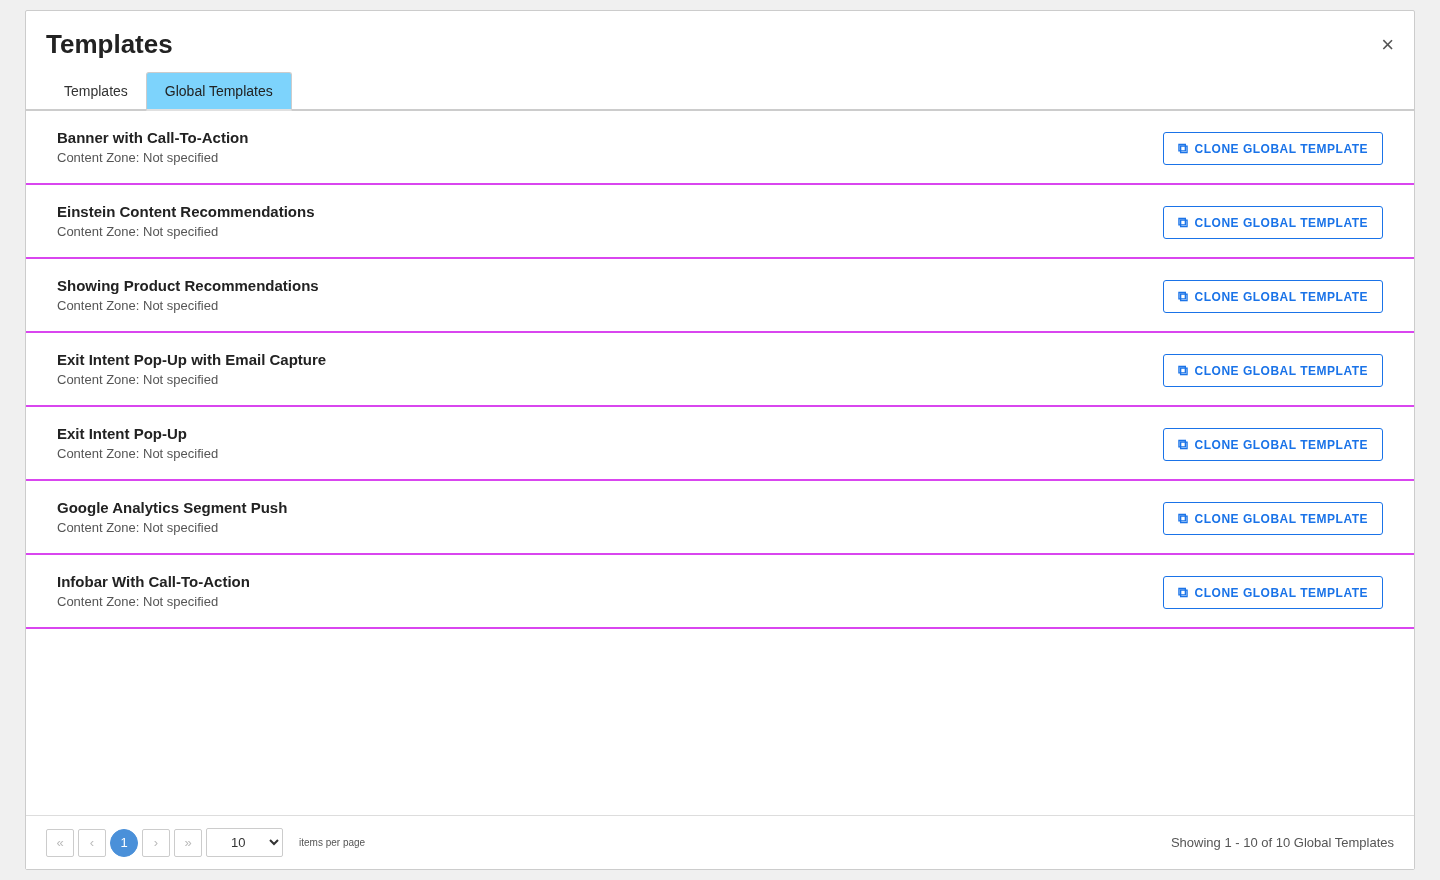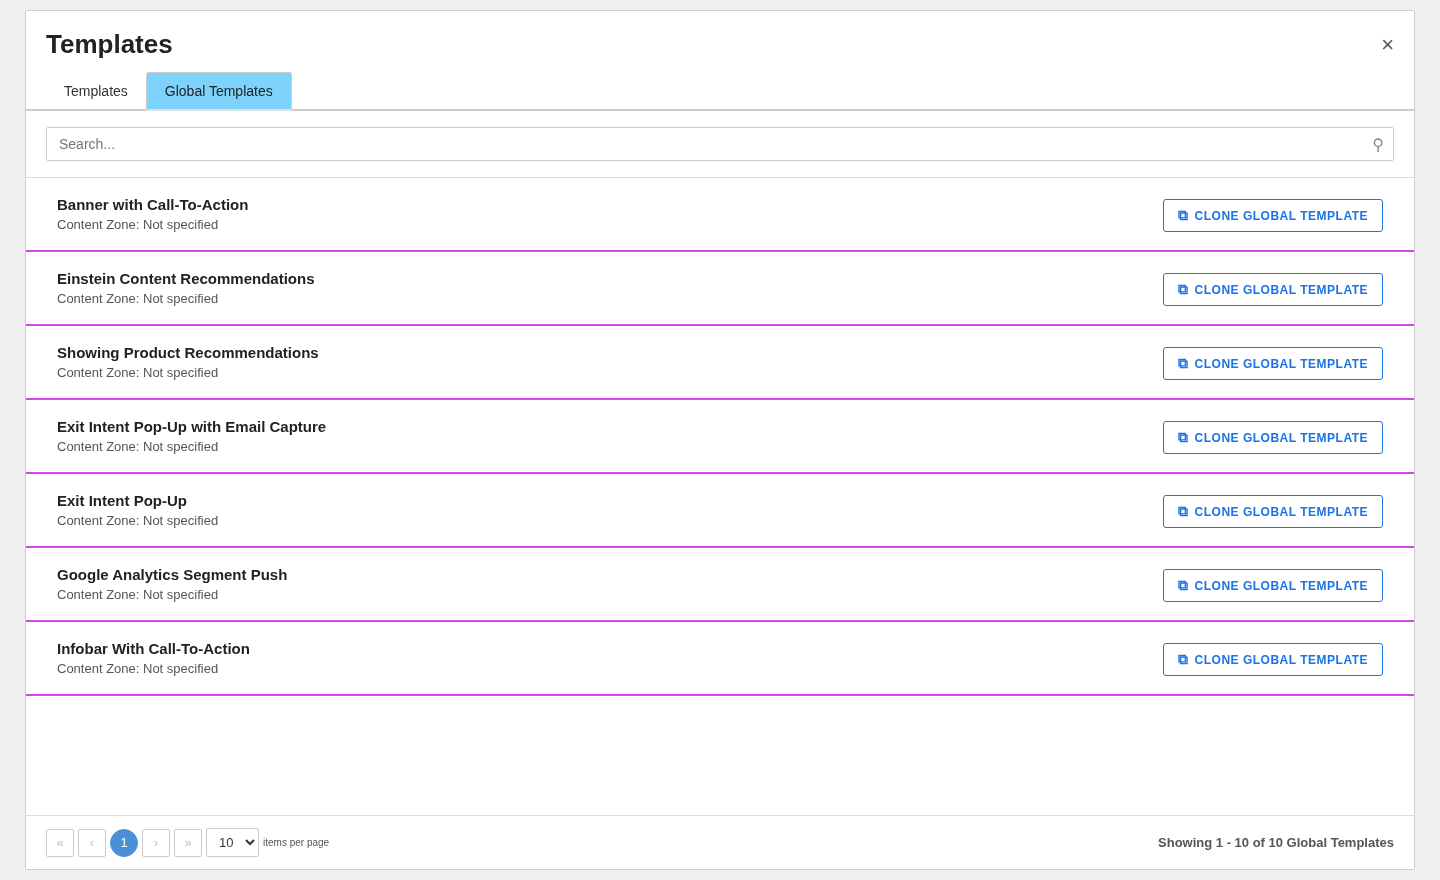--- a/index.html
+++ b/index.html
@@ -163,60 +163,53 @@
       border-color: #4a90d9;
       border-radius: 50%;
       width: 28px;
       height: 28px;
     }
     .page-btn.disabled {
       color: #bbb;
       cursor: default;
     }
     .per-page-select {
-      padding: 5px 8px;
+      padding: 5px 20px;
       border: 1px solid #ccc;
       border-radius: 2px;
       font-size: 13px;
       color: #333;
       background: #fff;
       cursor: pointer;
-      margin-right: 0;
+      margin-right: 12px;
     }
     .per-page-label {
       font-size: 10px;
       color: #555;
     }
     .pagination-info {
       font-size: 13px;
       color: #555;
-      font-weight: bold;
     }
   </style>
 </head>
 <body>
 
 <div class="modal">
 
   <div class="modal-header">
     <span class="modal-title">Templates</span>
     <button class="close-btn">×</button>
   </div>
 
   <div class="tabs-row">
     <button class="tab">Templates</button>
     <button class="tab active">Global Templates</button>
   </div>
 
-  <div class="search-row">
-    <div class="search-wrapper">
-      <input class="search-input" type="text" placeholder="Search..." style="">
-      <span class="search-icon">⚲</span>
-    </div>
-  </div>
 
   <div class="templates-list" id="templates-list">
   <div class="template-row">
       <div class="template-info">
         <div class="template-name">Banner with Call-To-Action</div>
         <div class="template-zone">Content Zone: Not specified</div>
       </div>
       <button class="clone-btn">
         <span class="clone-icon">⧉</span>
         <span>CLONE GLOBAL TEMPLATE</span>

